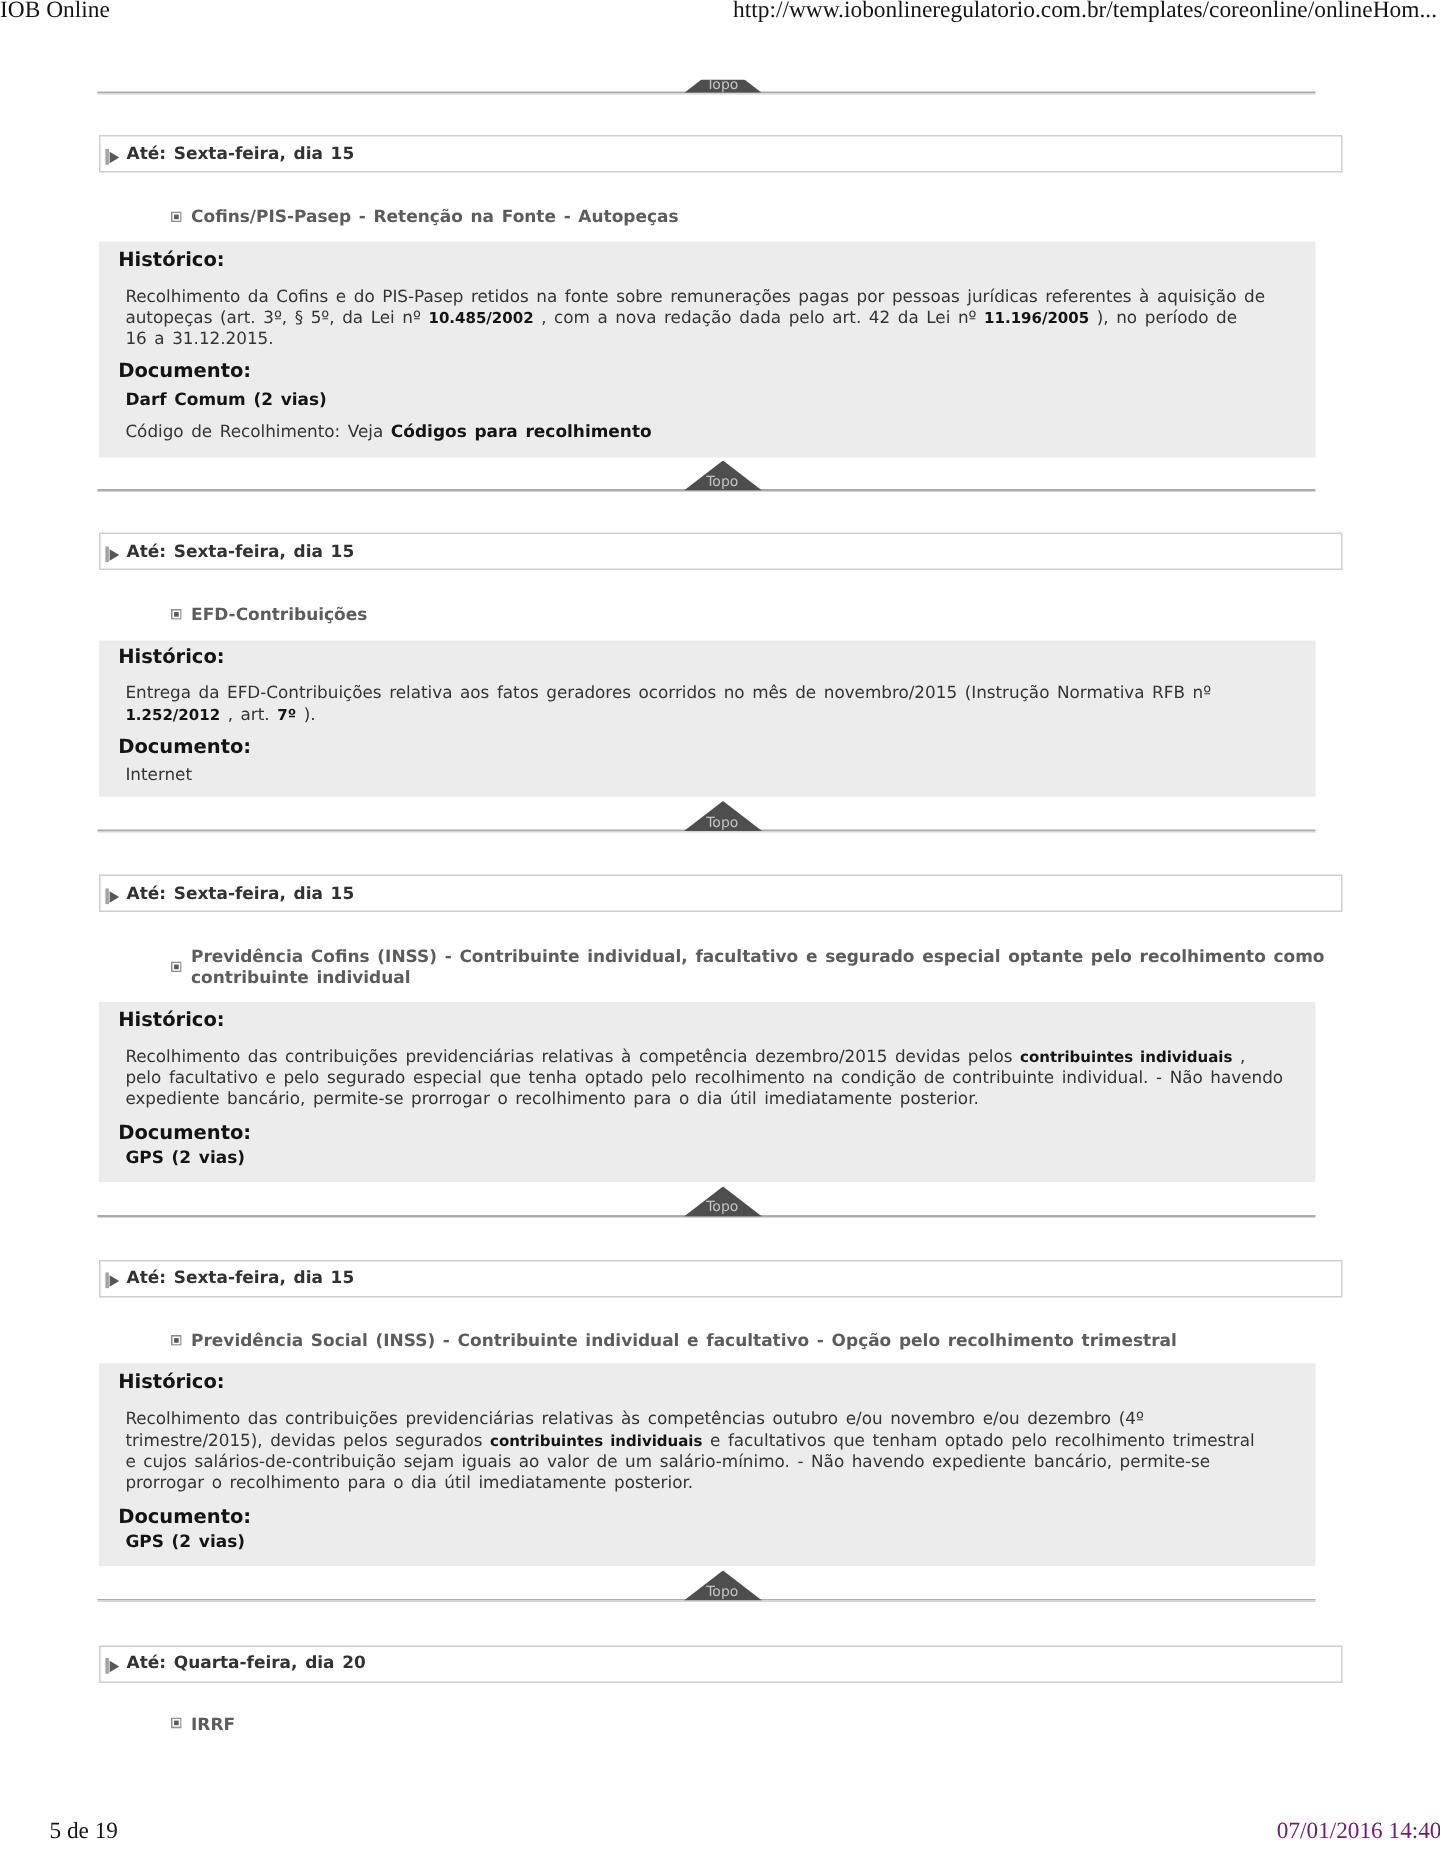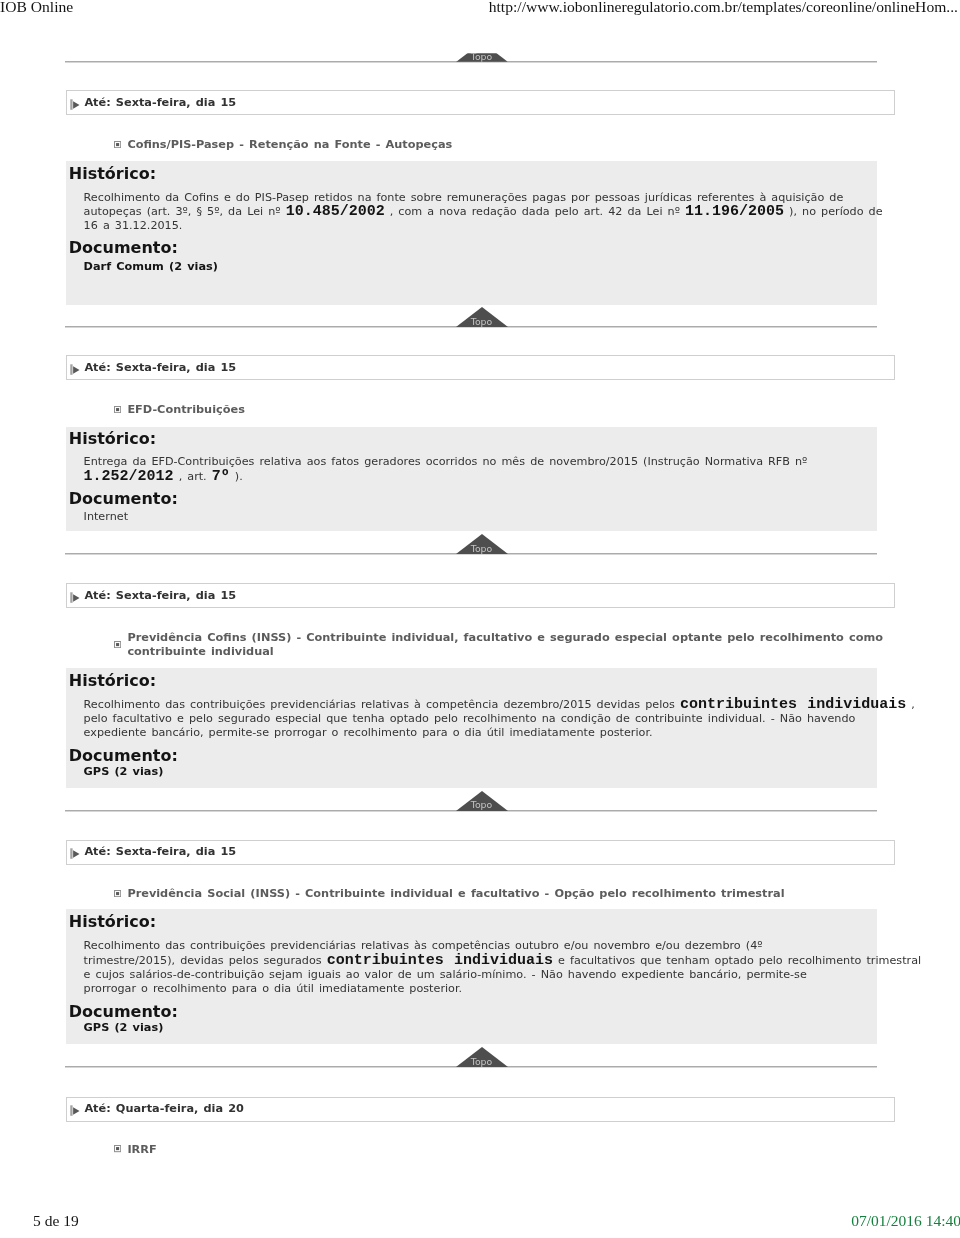--- a/index.html
+++ b/index.html
@@ -21,33 +21,33 @@
      border:1px solid #cfcfcf;background:#ffffff;}
   .deadline-row{position:absolute;left:3.8px;top:4.6px;height:14px;
      display:flex;align-items:flex-end;}
   .tri-icon{width:10px;height:12px;display:block;margin-right:3.9px;flex:none;}
   .deadline-text{font-size:11.3px;font-weight:bold;color:#323232;white-space:nowrap;line-height:14px;word-spacing:1.2px;}
   .sec-title{position:absolute;left:72px;font-size:11.3px;font-weight:bold;
      color:#5c5c5c;line-height:14.3px;display:flex;align-items:center;word-spacing:1.2px;padding-left:42px;}
   .sq{width:7.2px;height:7.2px;flex:none;margin-right:6.2px;display:block;position:relative;top:-0.6px;}
   .sec-title .t{display:block;}
   .gbox{position:absolute;left:65.8px;width:811.5px;background:#ececec;}
-  .lbl{position:absolute;left:3px;font-size:16px;font-weight:bold;color:#141414;
+  .lbl{position:absolute;left:13px;font-size:13px;font-weight:bold;color:#141414;
      line-height:14px;white-space:nowrap;word-spacing:1.2px;}
   .para{position:absolute;left:17.8px;font-size:11.2px;color:#343434;
      line-height:14.3px;word-spacing:1.5px;white-space:nowrap;}
   .para .ln{display:block;height:14.3px;}
-  .para b{font-weight:bold;font-size:15px;color:#141414;word-spacing:1.2px;font-family:Liberation Mono, monospace;}
+  .para b{font-weight:bold;font-size:10px;color:#141414;word-spacing:1.2px;}
   .val{position:absolute;left:17.8px;font-size:11.2px;color:#343434;line-height:14px;
      white-space:nowrap;word-spacing:1.5px;}
   .val b{font-weight:bold;font-size:11.3px;color:#141414;word-spacing:1.2px;}
   .footer-left{position:absolute;left:-1px;top:1211px;font-family:"Liberation Serif",serif;
      font-size:15.5px;color:#141414;line-height:19px;padding-left:34px;}
   .footer-right{position:absolute;right:-1px;top:1211px;font-family:"Liberation Serif",serif;
-     font-size:15.5px;color:#15803d;white-space:nowrap;line-height:19px;}
+     font-size:15.5px;color:#701a75;white-space:nowrap;line-height:19px;}
 </style>
 </head>
 <body>
 
 <div class="page-header">
   <div class="hdr-left">IOB Online</div>
   <div class="hdr-url">http://www.iobonlineregulatorio.com.br/templates/coreonline/onlineHom...</div>
 </div>
 <div class="sep-line" style="top:60.8px"></div>
 <div class="topo" style="top:41.7px;overflow:hidden;clip-path:inset(11.5px 0 0 0)">
@@ -75,20 +75,21 @@
   </div>
 <div class="gbox" style="top:160.6px;height:144.1px">
     <div class="lbl" style="top:6.0px">Histórico:</div>
     <div class="para" style="top:30.0px">
       <span class="ln"><span>Recolhimento da Cofins e do PIS-Pasep retidos na fonte sobre remunerações pagas por pessoas jurídicas referentes à aquisição de</span></span>
       <span class="ln"><span>autopeças (art. 3º, § 5º, da Lei nº </span><b>10.485/2002</b><span> , com a nova redação dada pelo art. 42 da Lei nº </span><b>11.196/2005</b><span> ), no período de</span></span>
       <span class="ln"><span>16 a 31.12.2015.</span></span>
     </div>
     <div class="lbl" style="top:80.6px">Documento:</div>
     <div class="val" style="top:99.4px"><b>Darf Comum (2 vias)</b></div>
+    <div class="val" style="top:120.8px"><span>Código de Recolhimento: Veja </span><b>Códigos para recolhimento</b></div>
   </div>
 <div class="sep-line" style="top:326.2px"></div>
 <div class="topo" style="top:307.2px">
     <svg class="tri" width="52" height="20" viewBox="0 0 52 20">
       <polygon points="26,0 52,20 0,20" fill="#4e4e4e"></polygon>
     </svg>
     <div class="topo-txt">Topo</div>
   </div>
 
 <div class="deadline-box" style="top:355.0px">

